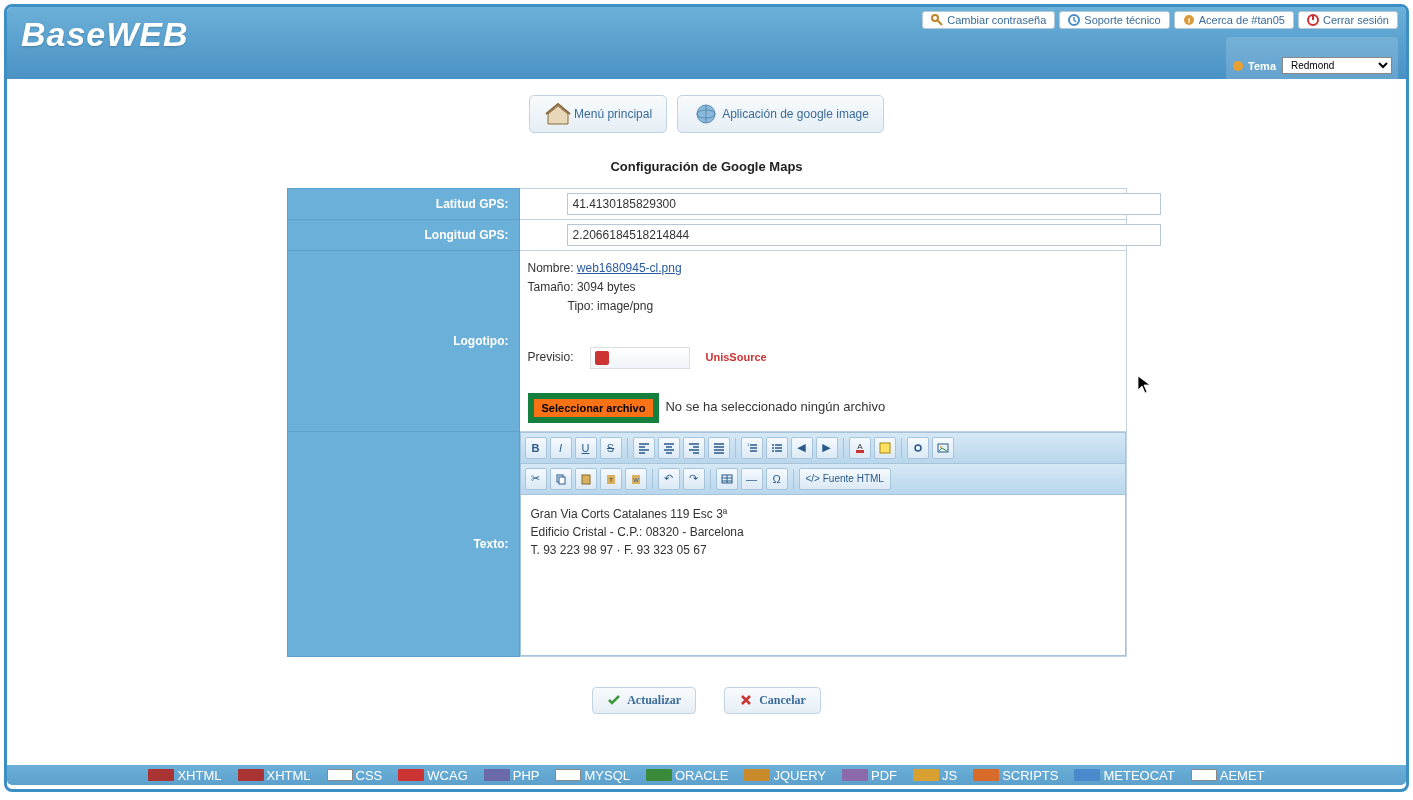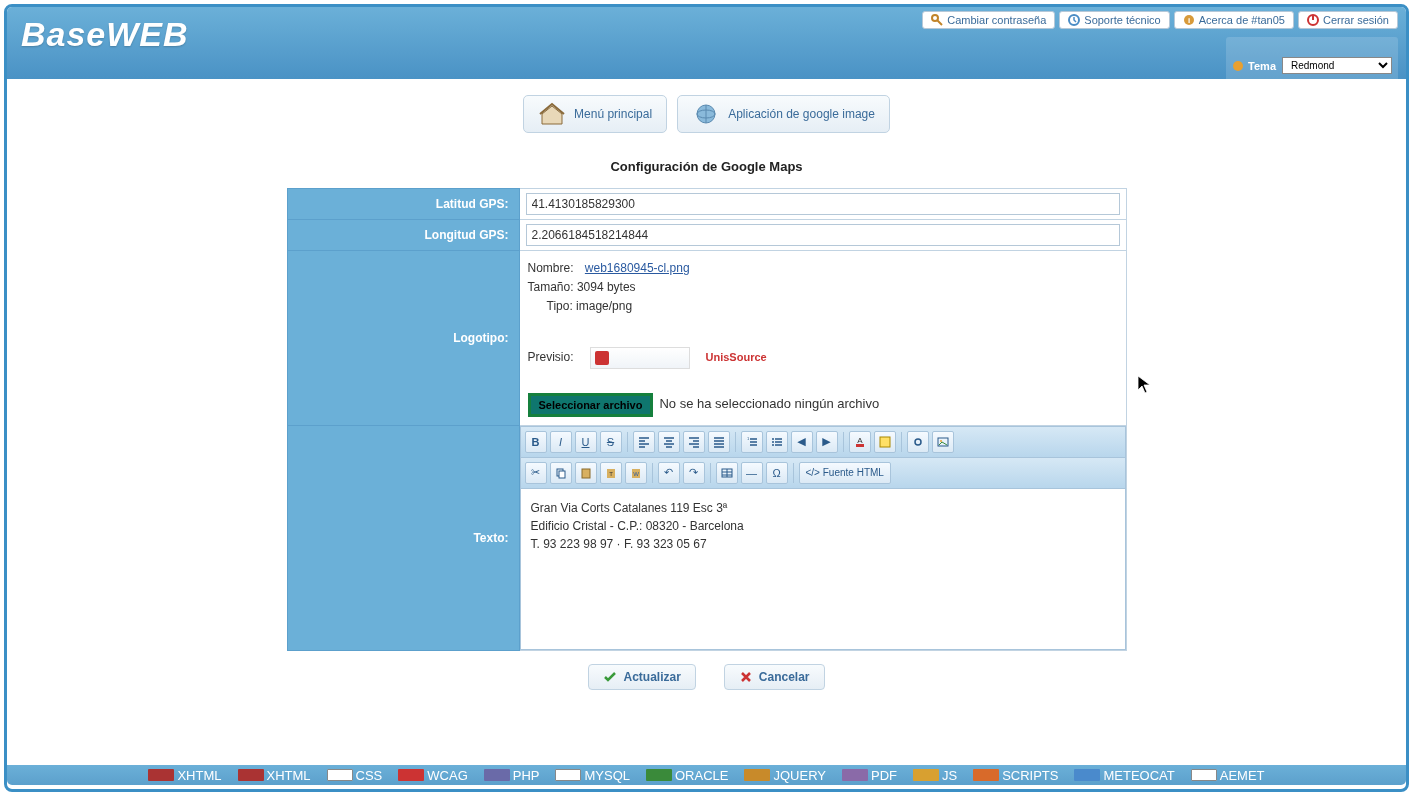--- a/index.html
+++ b/index.html
@@ -7,44 +7,44 @@
 .app-frame { border: 3px solid #3b8fc5; border-radius: 8px; margin: 4px; height: 788px; position: relative; background: #fff; }
 .header-bar { background: linear-gradient(#6bb0d8, #4a92c5); height: 72px; position: relative; border-radius: 5px 5px 0 0; }
 .logo { position: absolute; left: 14px; top: 8px; color: #fff; font-size: 34px; font-weight: bold; font-style: italic; letter-spacing: 1px; text-shadow: 0 1px 2px rgba(0,0,0,0.2); }
 .top-links { position: absolute; right: 8px; top: 4px; display: flex; gap: 4px; }
 .top-link { background: #fff; border: 1px solid #b5c8d8; border-radius: 3px; padding: 2px 8px; font-size: 11px; color: #3a6b9a; display: flex; align-items: center; gap: 4px; cursor: pointer; }
 .top-link .ico { width: 12px; height: 12px; display: inline-block; }
 .theme-bar { position: absolute; right: 8px; top: 30px; display: flex; align-items: center; gap: 6px; background: rgba(255,255,255,0.15); padding: 20px 6px; border-radius: 3px; }
 .theme-label { color: #fff; font-size: 11px; font-weight: bold; display: flex; align-items: center; gap: 4px; }
 .theme-select { font-size: 10px; padding: 1px 4px; border: 1px solid #888; background: #fff; width: 110px; }
 .menu-row { display: flex; justify-content: center; gap: 10px; margin-top: 16px; }
-.menu-btn { background: linear-gradient(#f8fbfd, #e6eef5); border: 1px solid #c1d3e2; border-radius: 5px; padding: 6px 14px; display: flex; align-items: center; gap: 8px; font-size: 12px; color: #3a6b9a; cursor: pointer; }
+.menu-btn { background: linear-gradient(#f8fbfd, #e6eef5); border: 1px solid #c1d3e2; border-radius: 5px; padding: 6px 14px; display: flex; align-items: center; gap: 2px; font-size: 12px; color: #3a6b9a; cursor: pointer; }
 .menu-btn .mico { width: 28px; height: 24px; display: inline-block; }
 .section-title { text-align: center; margin-top: 26px; font-size: 13px; font-weight: bold; color: #222; }
 .form-table { margin: 14px auto 0; border-collapse: collapse; width: 840px; }
 .form-table td.lbl { background: #6bb0d8; color: #fff; text-align: right; padding: 6px 10px; width: 232px; font-weight: bold; font-size: 12px; vertical-align: middle; border: 1px solid #5ca0cc; }
 .form-table td.val { background: #fff; border: 1px solid #c1d3e2; padding: 4px 6px; }
-.text-input { width: 100%; border: 1px solid #b5c8d8; padding: 3px 5px; font-size: 12px; color: #333; }
+.text-input { width: 100%; border: 1px solid #b5c8d8; padding: 3px 5px; font-size: 12px; color: #333; margin-left: 41px; }
 .logo-info { font-size: 12px; color: #333; line-height: 1.6; padding: 4px 2px; }
-.logo-info a { color: #2a5aa0; text-decoration: underline; margin-left: 8px; }
-.logo-indent { margin-left: 19px; }
+.logo-info a { color: #2a5aa0; text-decoration: underline; }
+.logo-indent { margin-left: 40px; }
 .preview-row { margin-top: 30px; display: flex; align-items: center; gap: 16px; font-size: 12px; }
 .preview-row .pimg { display: inline-block; width: 100px; height: 22px; background: linear-gradient(#fff,#f0f4f8); border: 1px solid #ddd; position: relative; }
 .preview-row .pimg::after { content: ""; position: absolute; left: 4px; top: 3px; width: 14px; height: 14px; background: #c33; border-radius: 2px; }
 .preview-row .ptxt { color: #c33; font-weight: bold; font-size: 11px; }
 .file-row { margin-top: 24px; display: flex; align-items: center; gap: 6px; }
-.file-btn { background: #0f766e; border: 3px solid #15803d; padding: 3px 8px; font-size: 11px; cursor: pointer; font-weight: bold; }
+.file-btn { background: #f97316; border: 6px solid #15803d; padding: 3px 8px; font-size: 11px; cursor: pointer; font-weight: bold; }
 .file-status { font-size: 13px; color: #333; }
 .editor-wrap { border: 1px solid #a8c4db; background: #fff; }
 .editor-toolbar { background: linear-gradient(#d6e8f5, #b8d6ec); border-bottom: 1px solid #a8c4db; padding: 4px; display: flex; flex-wrap: wrap; gap: 3px; }
 .tbtn { width: 22px; height: 22px; background: linear-gradient(#f5faff,#dbe9f5); border: 1px solid #a8c4db; border-radius: 2px; cursor: pointer; display: flex; align-items: center; justify-content: center; font-size: 11px; color: #2a5a8a; }
 .tbtn.wide { width: auto; padding: 0 6px; font-size: 10px; }
 .tsep { width: 1px; height: 20px; background: #a8c4db; margin: 1px 2px; }
 .editor-area { min-height: 160px; padding: 10px; font-size: 12px; color: #333; line-height: 1.5; background: #fff; }
-.action-row { display: flex; justify-content: center; gap: 28px; margin-top: 13px; }
+.action-row { display: flex; justify-content: center; gap: 28px; margin-top: 30px; font-family: Liberation Serif, serif; }
 .action-btn { background: linear-gradient(#f8fbfd,#e6eef5); border: 1px solid #c1d3e2; border-radius: 4px; padding: 5px 14px; display: flex; align-items: center; gap: 6px; font-size: 12px; color: #3a6b9a; font-weight: bold; cursor: pointer; }
 .footer-bar { position: absolute; bottom: 4px; left: 0; right: 0; height: 20px; background: linear-gradient(#6bb0d8,#5ca0cc); display: flex; justify-content: center; align-items: center; gap: 4px; border-radius: 0 0 5px 5px; }
 .fitem { height: 14px; display: flex; align-items: center; font-size: 13px; color: #fff; padding: 0 6px; gap: 3px; }
 .fbadge { display: inline-block; width: 26px; height: 12px; border-radius: 1px; }
 .cursor { position: absolute; left: 1130px; top: 368px; width: 14px; height: 20px; pointer-events: none; }
 svg { display: block; }
 </style>
 </head>
 <body>
 

